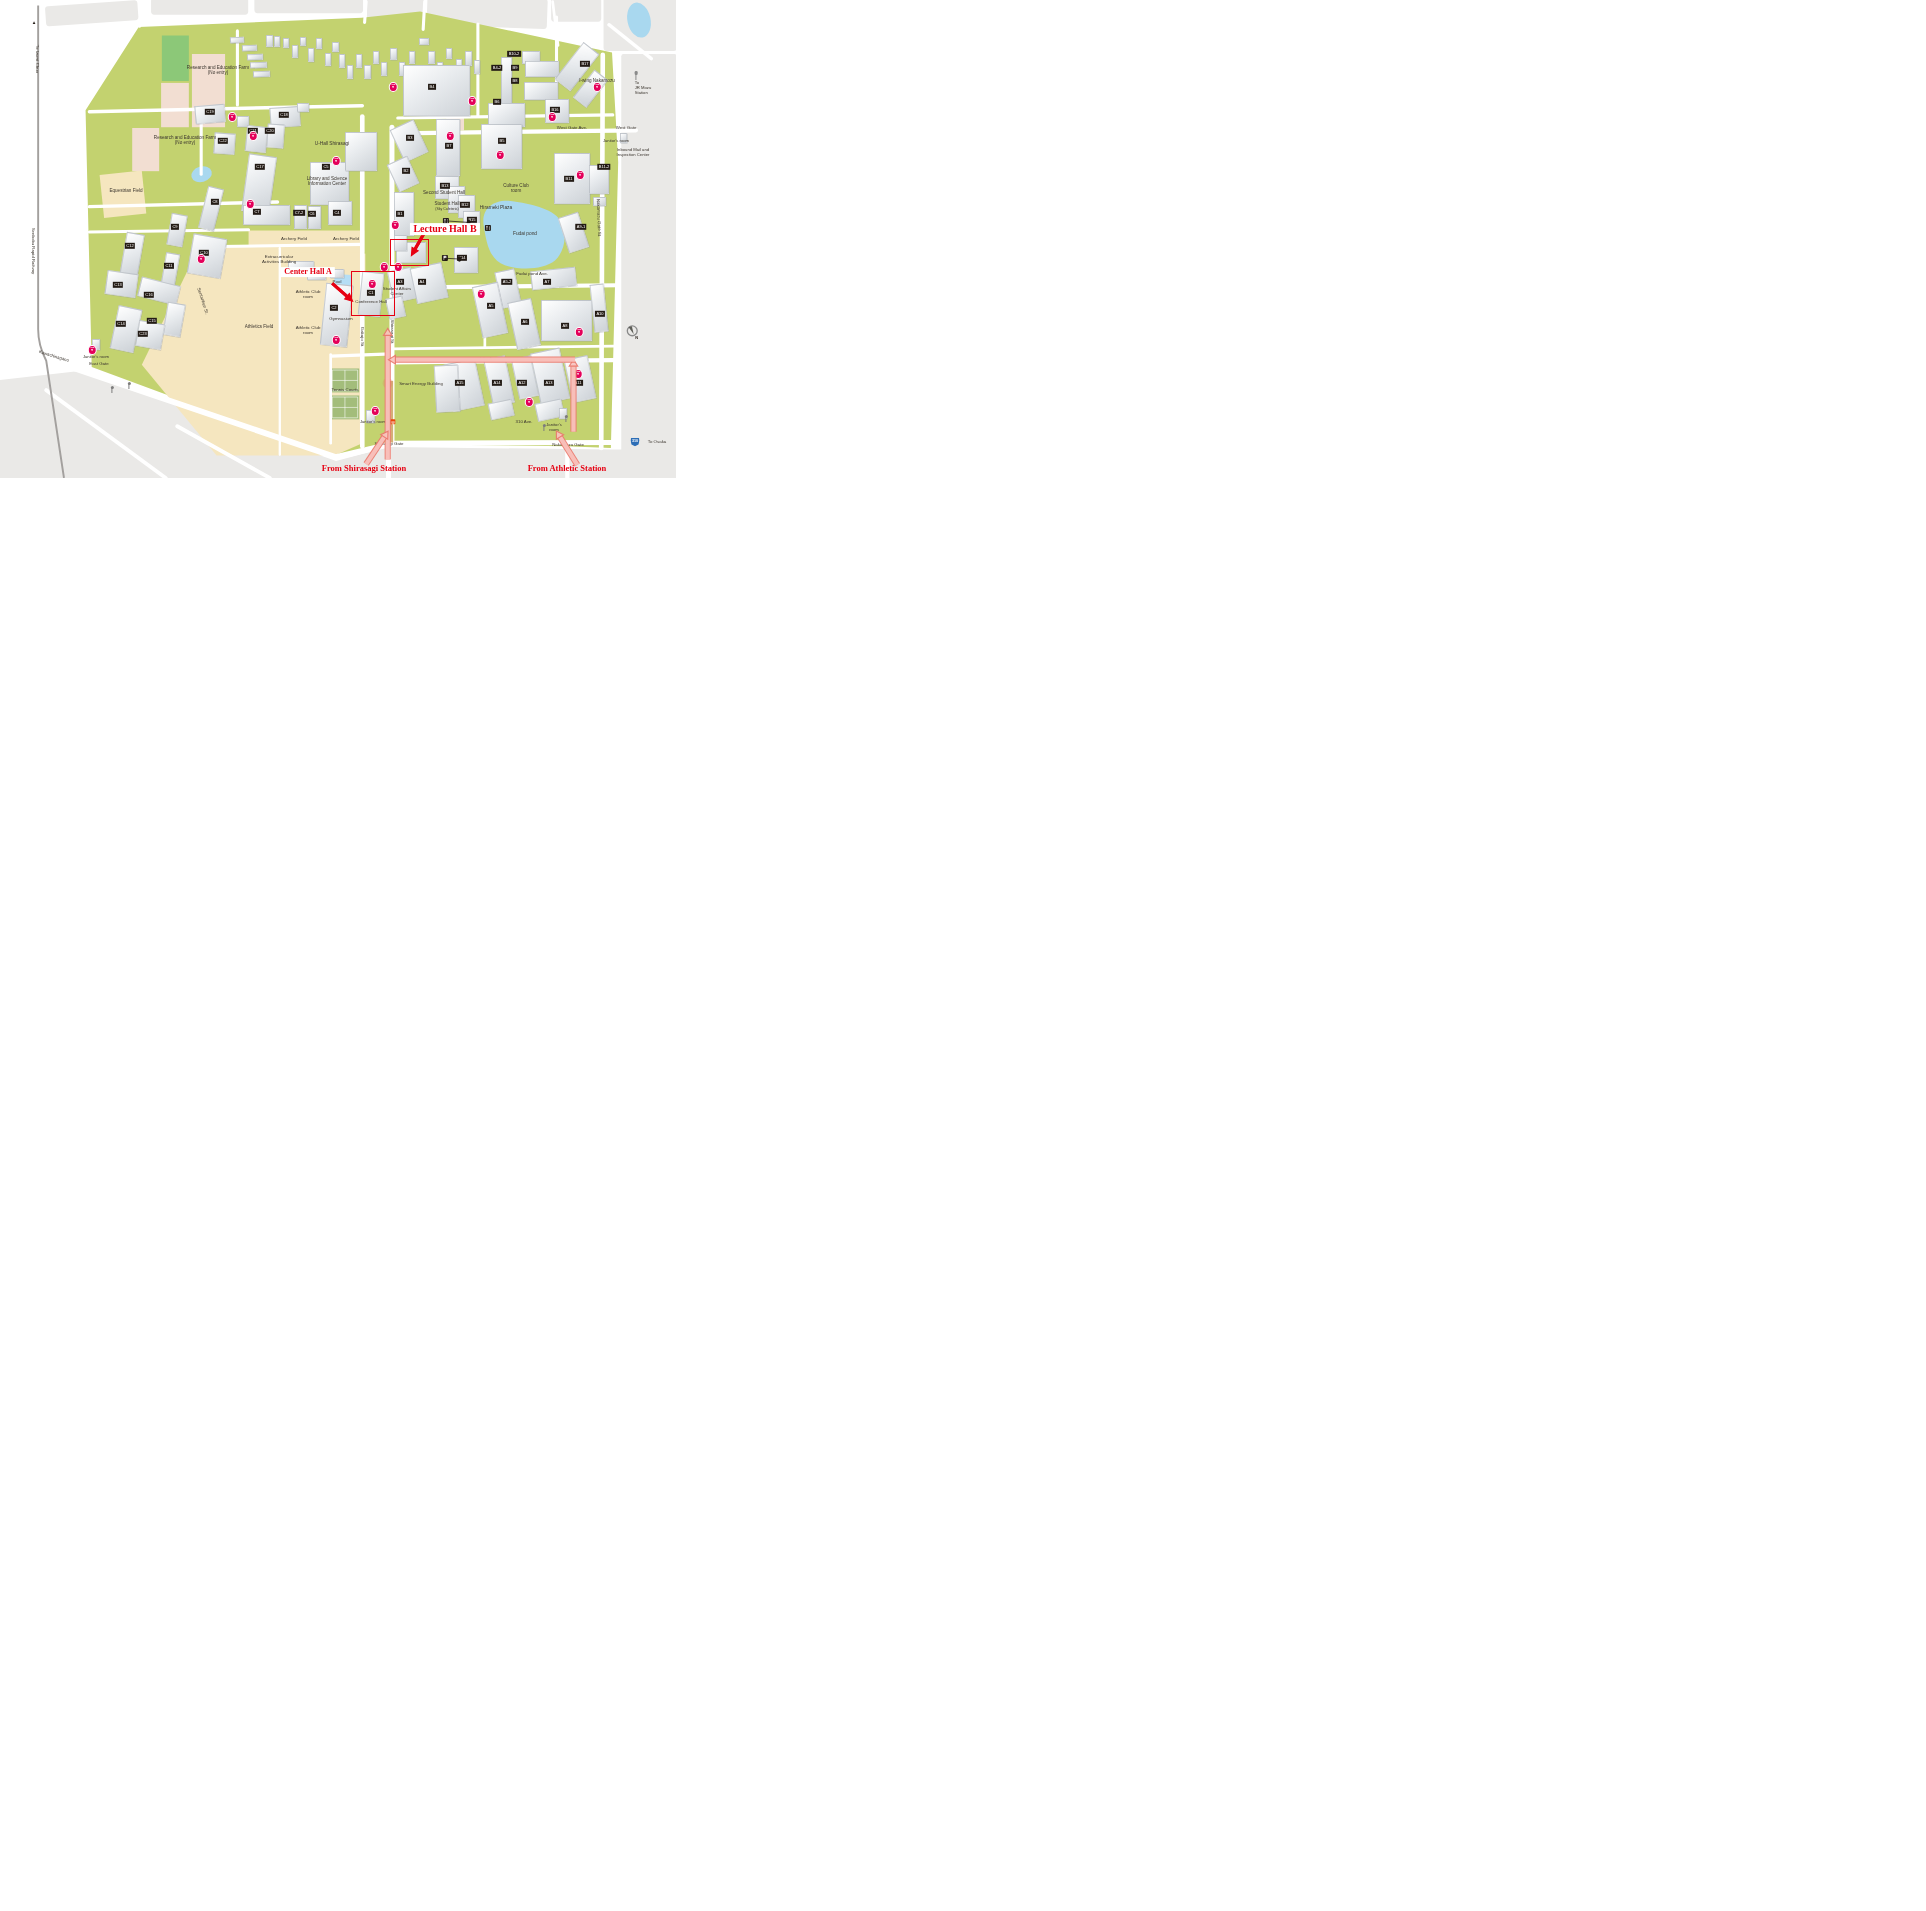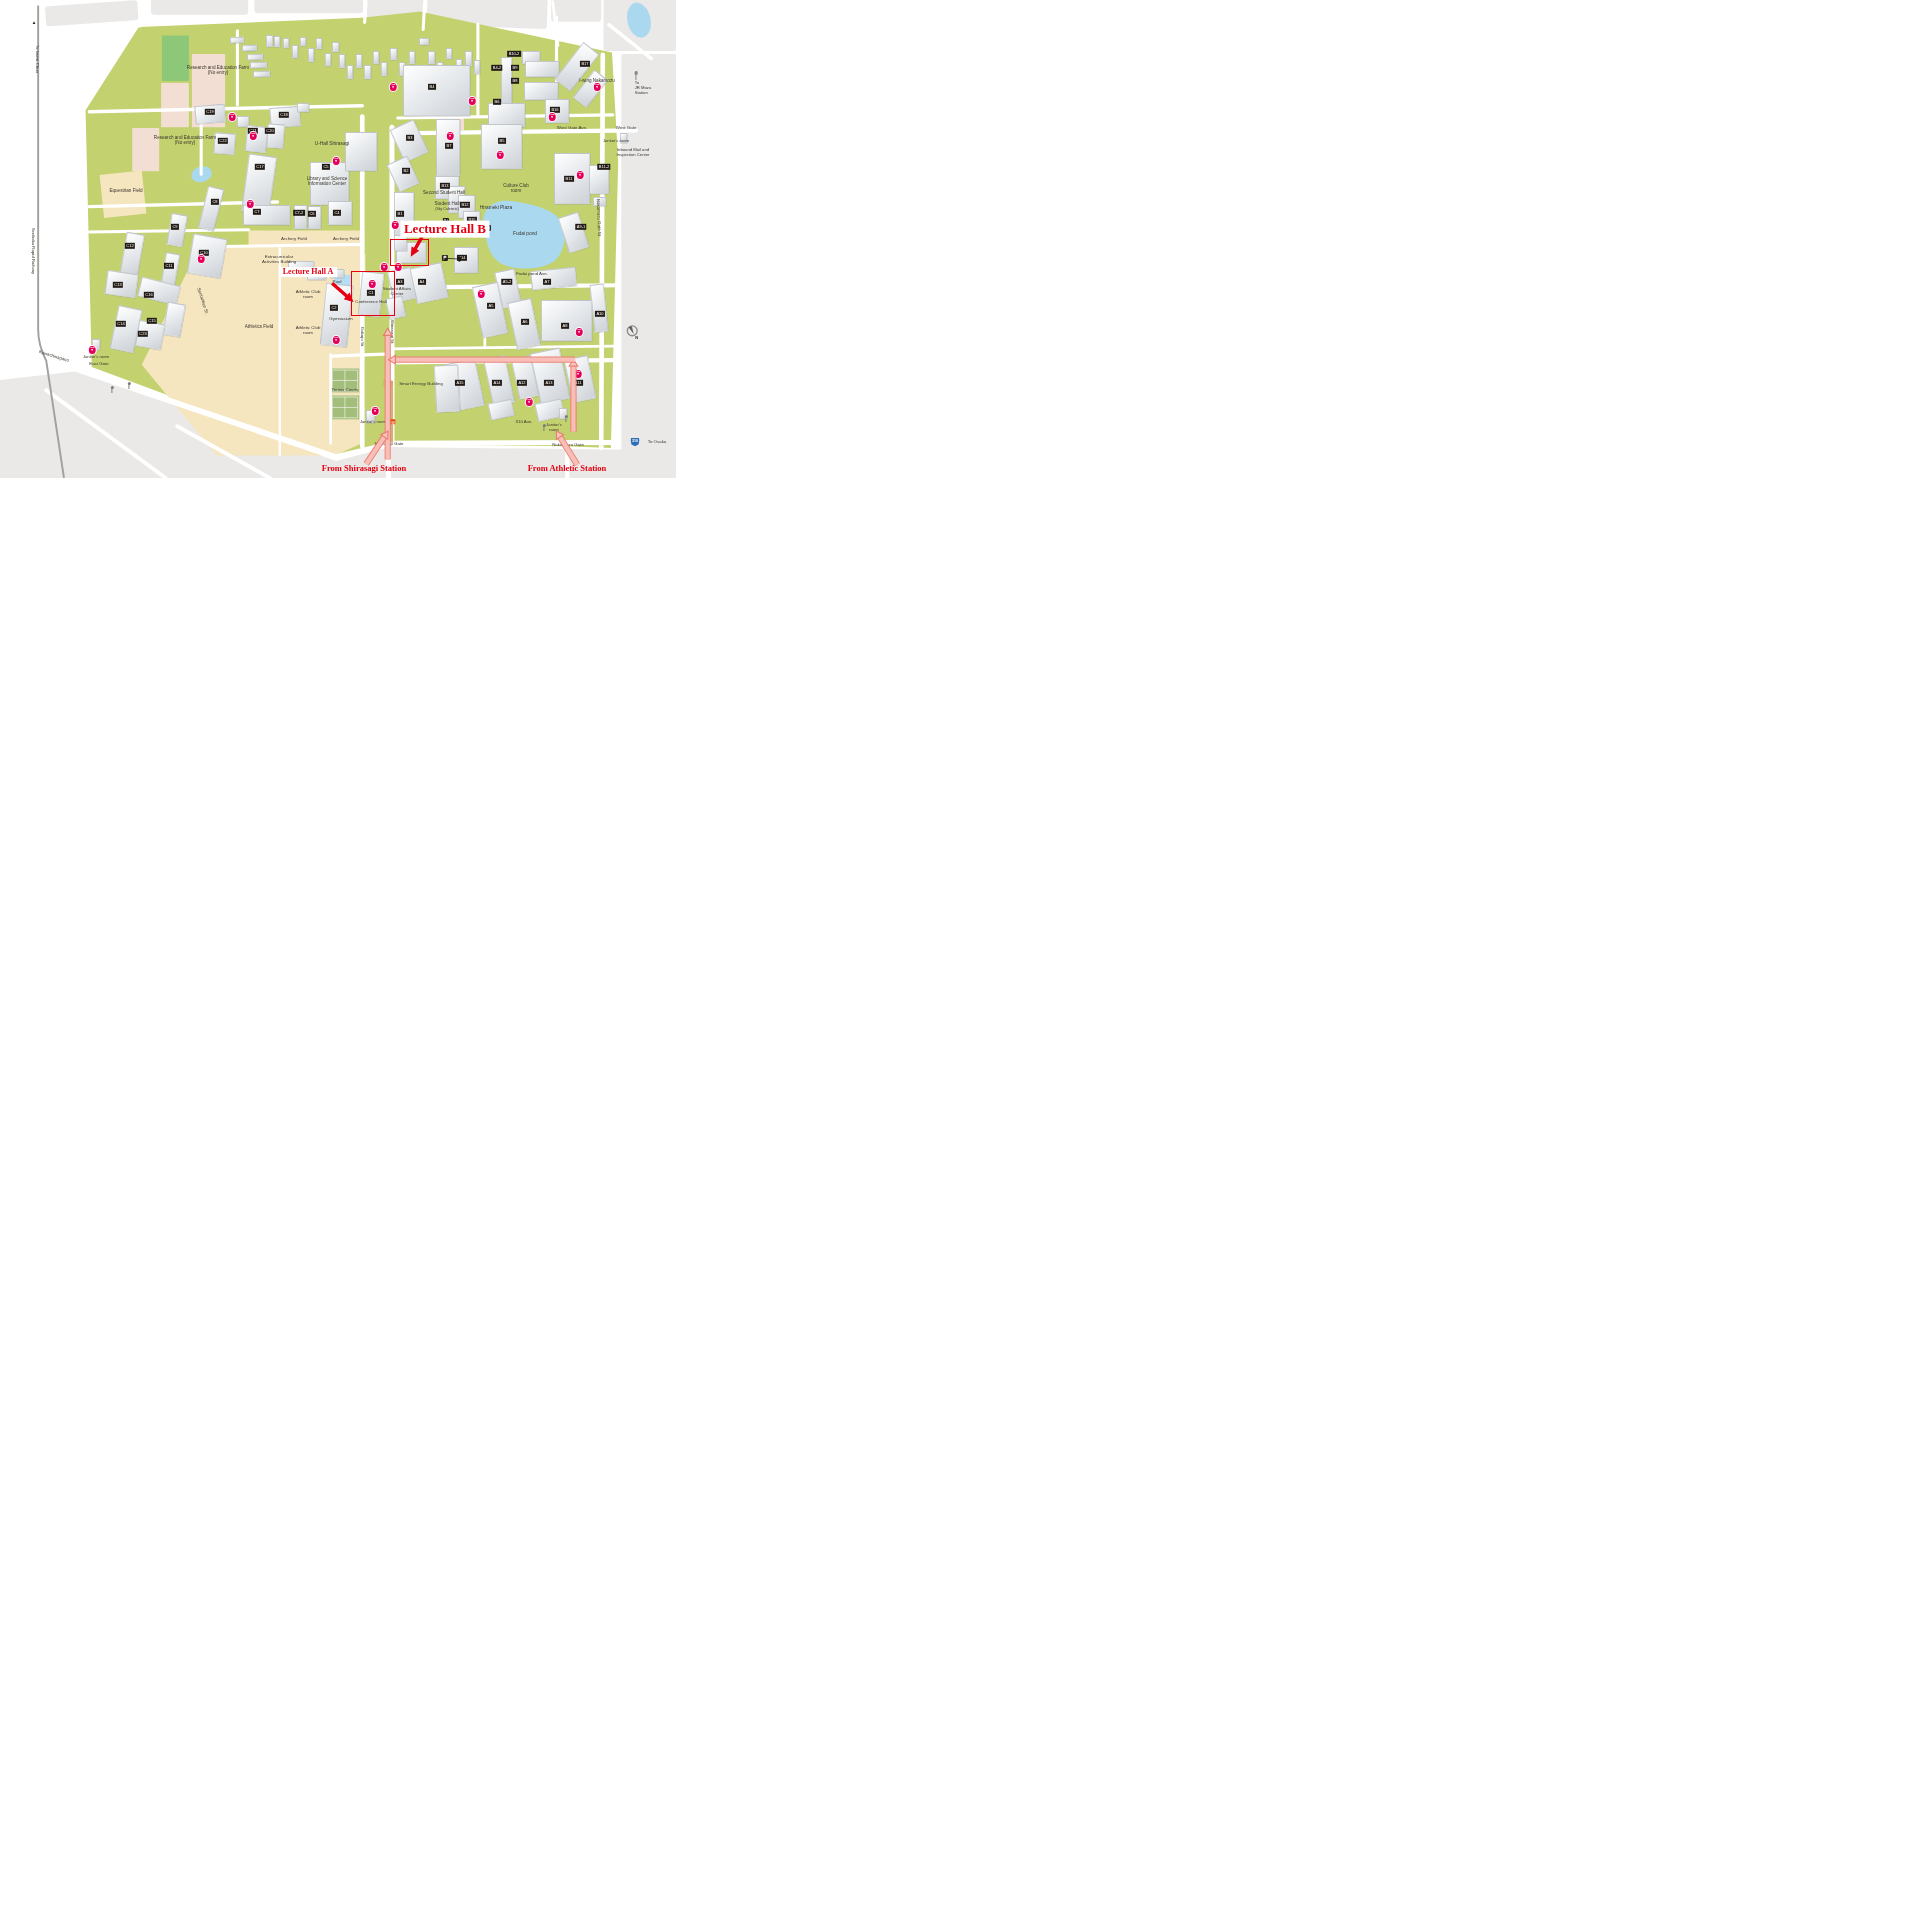--- a/index.html
+++ b/index.html
@@ -396,22 +396,22 @@
       <div class="aed" style="left: 481px; top: 294px;">AED</div>
       <div class="aed" style="left: 579px; top: 332px;">AED</div>
       <div class="aed" style="left: 578px; top: 374px;">AED</div>
       <div class="aed" style="left: 529px; top: 402px;">AED</div>
       <div class="aed" style="left: 375px; top: 411px;">AED</div>
       <div class="aed" style="left: 92px; top: 350px;">AED</div>
       <div class="aed" style="left: 384px; top: 267px;">AED</div>
       <div class="aed" style="left: 398px; top: 267px;">AED</div>
       <div class="redbox" style="left: 351px; top: 271px; width: 42px; height: 43px;"></div>
       <div class="redbox" style="left: 390px; top: 239px; width: 37px; height: 25px;"></div>
-      <div class="redlbl bg" style="left: 308px; top: 272px; font-size: 8px;">Lecture Hall A</div>
-      <div class="redlbl bg" style="left: 445px; top: 229px; font-size: 13px;">Lecture Hall B</div>
+      <div class="redlbl bg" style="left: 308px; top: 272px; font-size: 8px;">Center Hall A</div>
+      <div class="redlbl bg" style="left: 445px; top: 229px; font-size: 10px;">Lecture Hall B</div>
       <div class="redlbl" style="left: 364px; top: 468px; font-size: 8.5px;">From Shirasagi Station</div>
       <div class="redlbl" style="left: 567px; top: 468px; font-size: 8.5px;">From Athletic Station</div>
       <div class="food" style="left: 446px; top: 221px;"><svg width="6.2" height="6.2" viewBox="0 0 16 16">
           <g fill="#fff">
             <rect x="4.6" y="2.5" width="1.4" height="11"></rect>
             <rect x="3" y="2.5" width="1" height="4"></rect>
             <rect x="6.8" y="2.5" width="1" height="4"></rect>
             <path d="M10.5,2.5 q2.3,2.6 1.2,5.8 l0,5.2 h-1.2 z"></path>
           </g>
         </svg></div>

